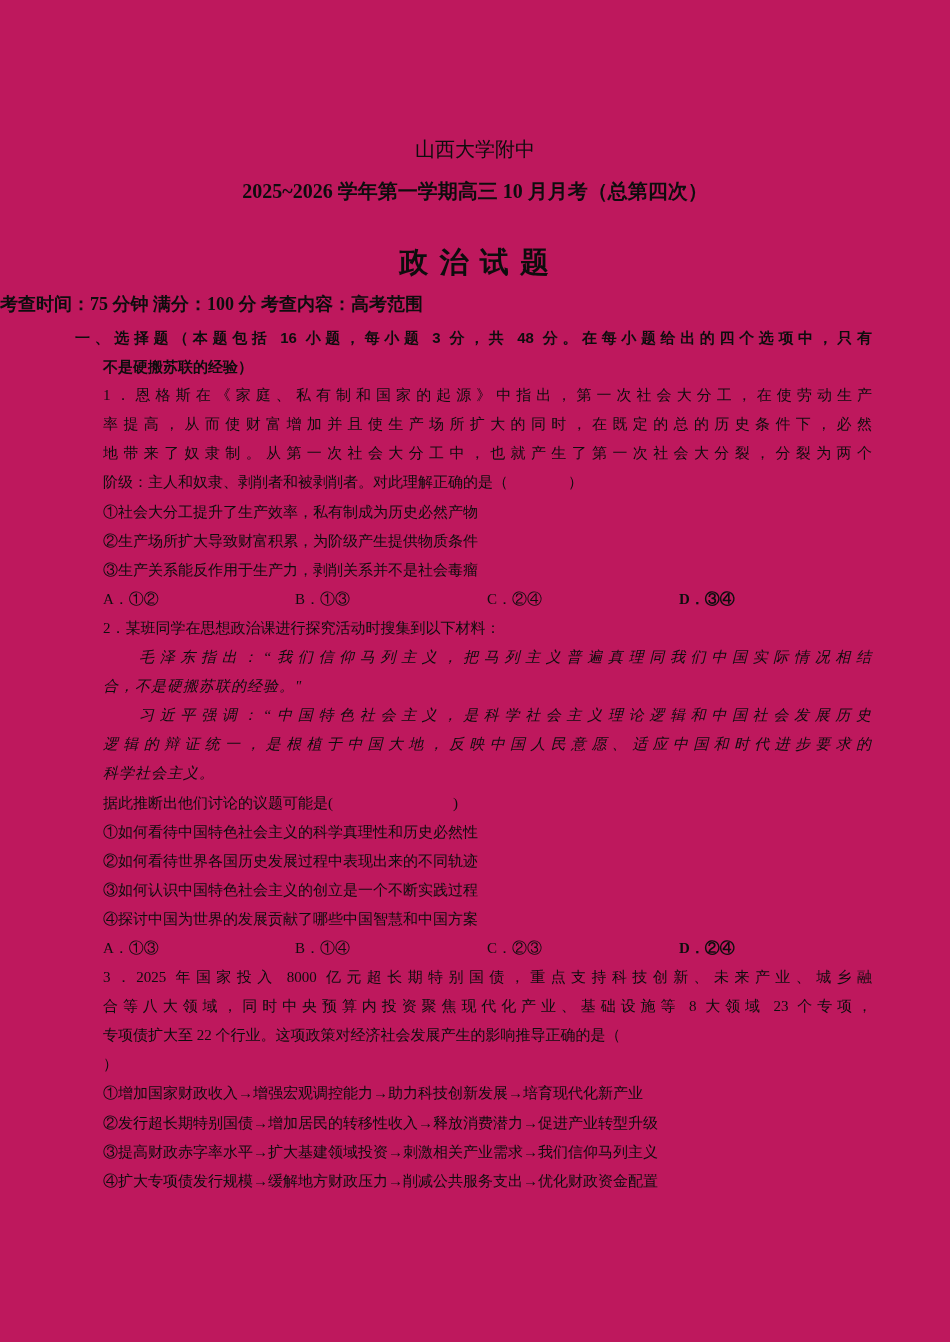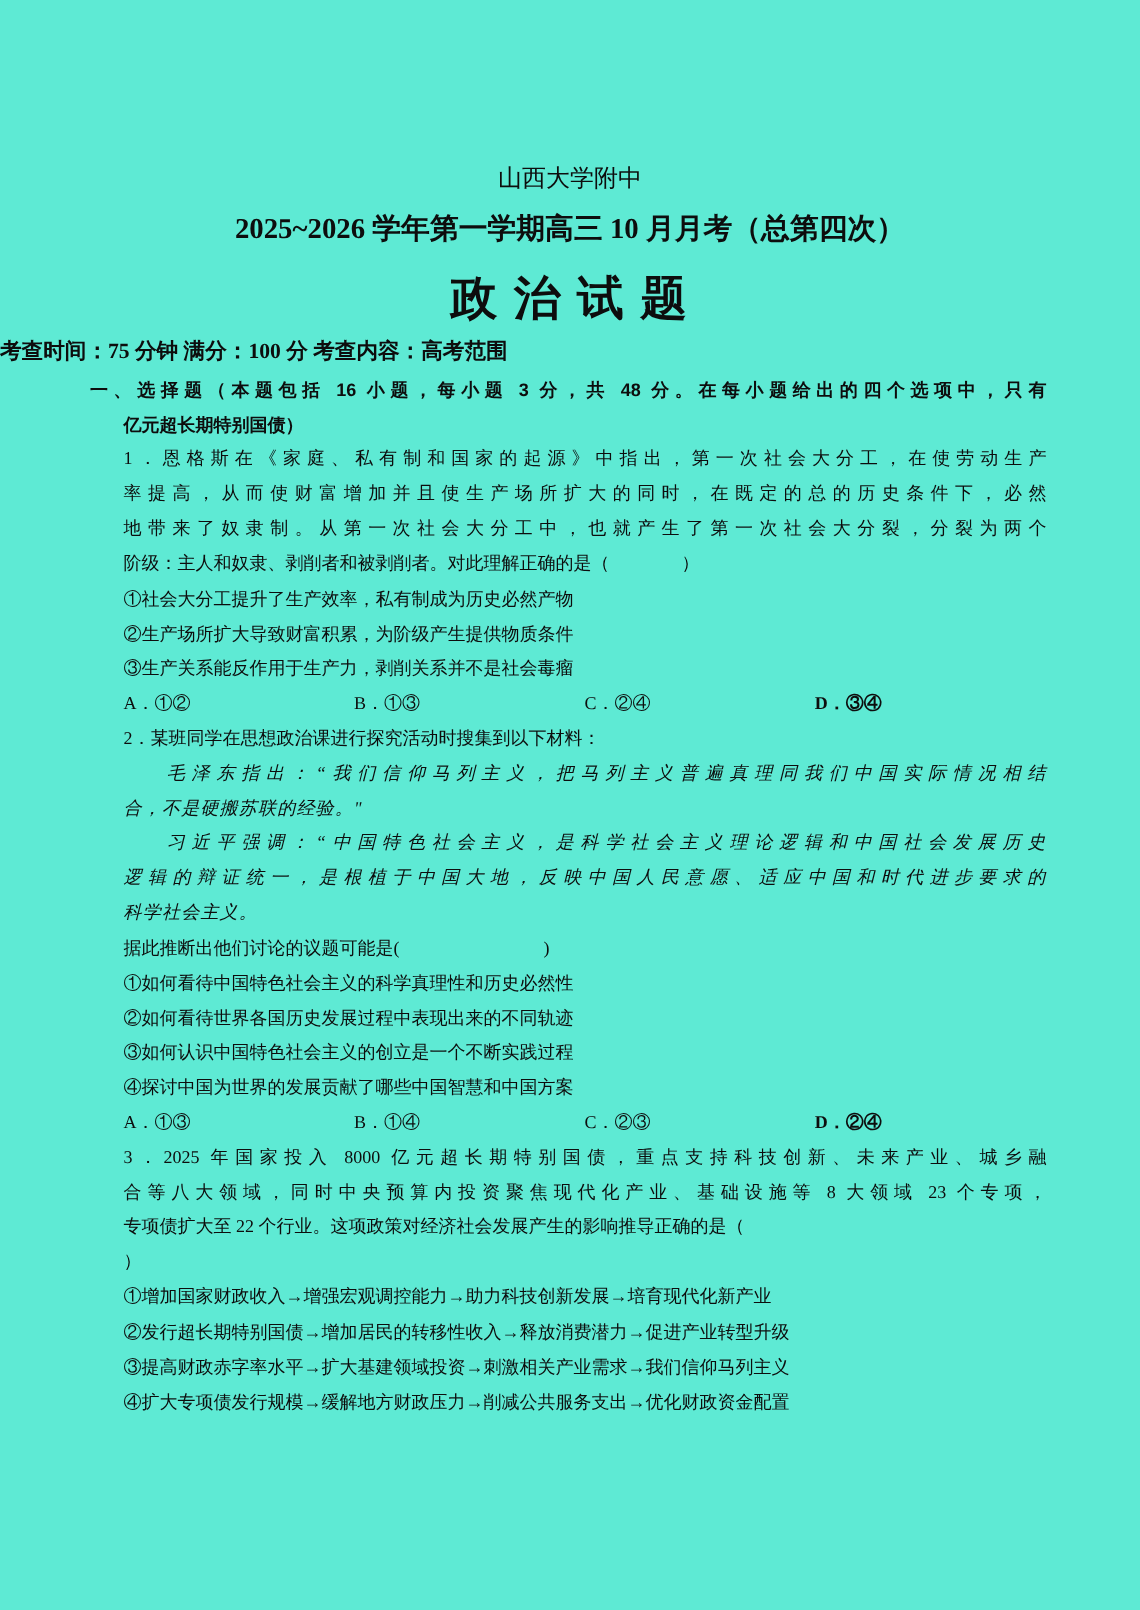--- a/index.html
+++ b/index.html
@@ -1,41 +1,41 @@
 <!DOCTYPE html>
 <html><head>
 <meta charset="utf-8">
 <title>政 治 试 题</title>
 <style>
   html,body{margin:0;padding:0;background:#ffffff;}
   .page{
     position:relative;
     width:950px;height:1342px;
-    background:#5eead4;
+    background:#be185d;
     color:#0d0d0d;
     font-family:"Liberation Serif",serif;
     overflow:hidden;
   }
   .school{
     padding-top:137px;
     text-align:center;
     font-size:20px;line-height:24px;
     font-weight:normal;
   }
   .session{
     margin-top:16px;
     text-align:center;
     font-weight:bold;
-    font-size:24px;line-height:28px;
+    font-size:20px;line-height:28px;
   }
   .paper-title{
-    margin-top:26px;
+    margin-top:38px;
     text-align:center;
     font-weight:bold;
-    font-size:39px;line-height:38px;
+    font-size:29px;line-height:38px;
     letter-spacing:2px;
   }
   .meta{
     margin-top:12px;
     text-align:left;
     font-weight:bold;
     font-size:18px;line-height:22px;
   }
   .content{
     margin-top:8px;
@@ -59,21 +59,21 @@
 <div class="page">
 
   <div class="school">山西大学附中</div>
   <div class="session">2025~2026 学年第一学期高三 10 月月考（总第四次）</div>
   <div class="paper-title">政 治 试 题</div>
   <div class="meta">考查时间：75 分钟 满分：100 分 考查内容：高考范围</div>
 
   <div class="content">
 
     <div class="ln outdent bold fill">一、选择题（本题包括 16 小题，每小题 3 分，共 48 分。在每小题给出的四个选项中，只有</div>
-    <div class="ln bold">亿元超长期特别国债）</div>
+    <div class="ln bold">不是硬搬苏联的经验）</div>
 
     <div>
       <div class="ln fill">1．恩格斯在《家庭、私有制和国家的起源》中指出，第一次社会大分工，在使劳动生产</div>
       <div class="ln fill">率提高，从而使财富增加并且使生产场所扩大的同时，在既定的总的历史条件下，必然</div>
       <div class="ln fill">地带来了奴隶制。从第一次社会大分工中，也就产生了第一次社会大分裂，分裂为两个</div>
       <div class="ln">阶级：主人和奴隶、剥削者和被剥削者。对此理解正确的是（　　　　）</div>
       <div class="ln">①社会大分工提升了生产效率，私有制成为历史必然产物</div>
       <div class="ln">②生产场所扩大导致财富积累，为阶级产生提供物质条件</div>
       <div class="ln">③生产关系能反作用于生产力，剥削关系并不是社会毒瘤</div>
       <div class="opts">

